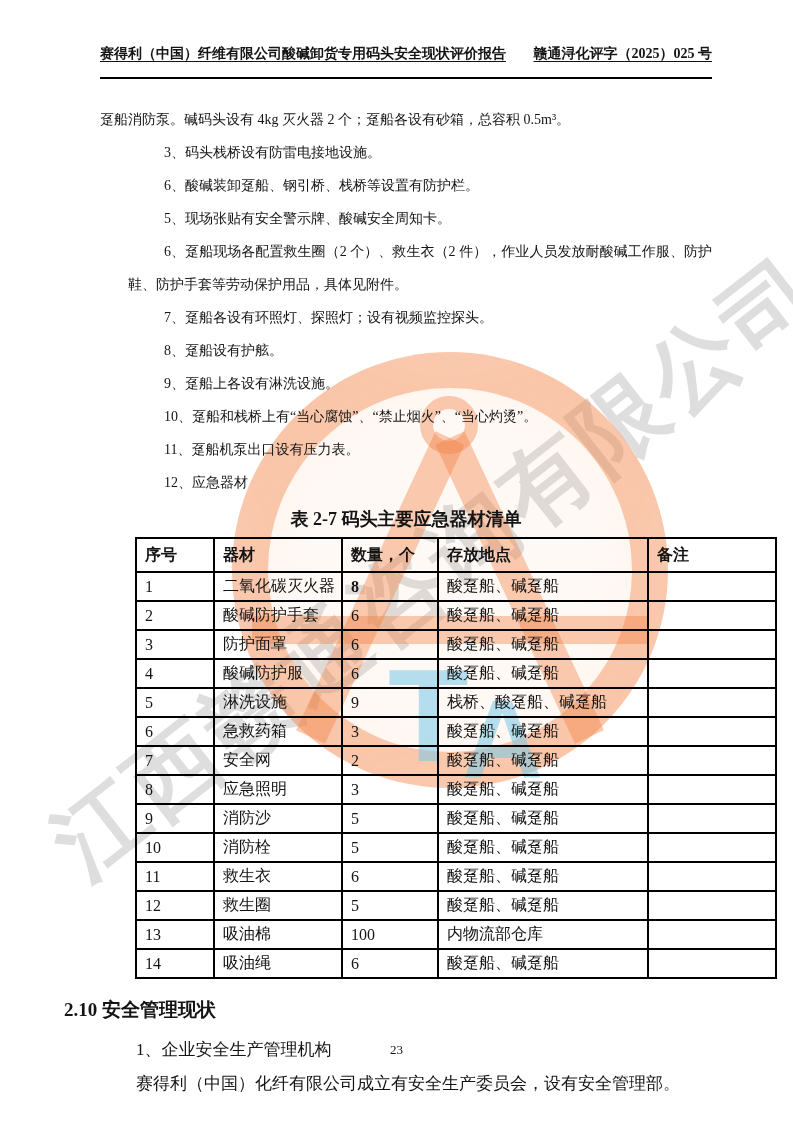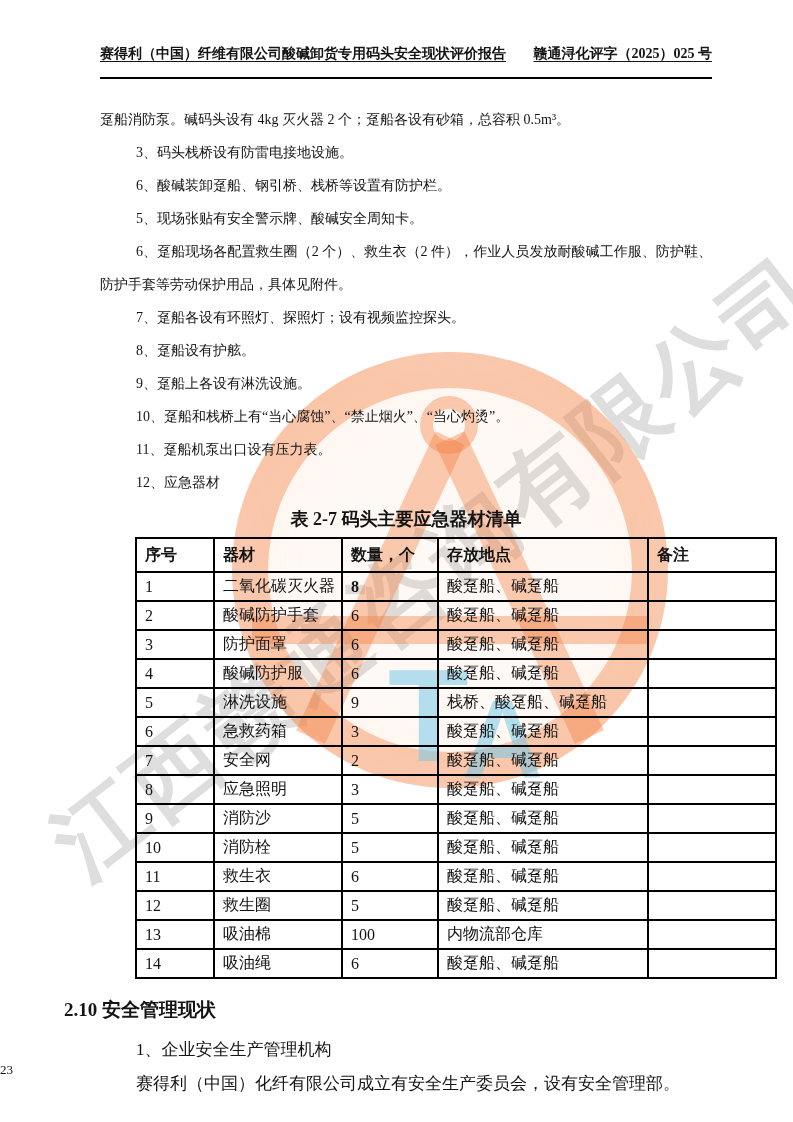--- a/index.html
+++ b/index.html
@@ -32,38 +32,38 @@
   .wm-letter.a{left:462px;top:684px;font-size:112px;}
   
   .content{position:absolute;inset:0;z-index:1;}
   .doc-header{
     margin:45px 81px 0 100px;display:flex;justify-content:space-between;align-items:flex-end;
     border-bottom:2px solid #000;padding-bottom:14px;font-weight:bold;font-size:14px;
   }
   .doc-header span{text-decoration:underline;text-underline-offset:3px;white-space:nowrap;}
   .body{margin:24px 81px 0 100px;font-size:14px;line-height:33px;text-align:justify;}
   .body p{margin:0;}
-  .body p.item{text-indent:36px;}
+  .body p.item{text-indent:36px;margin-left:28px;}
   .table-title{margin:7px 81px 0 100px;text-align:center;font-weight:bold;font-size:18px;line-height:26px;}
   table.equip{
     margin:5px 0 0 135px;width:550px;border-collapse:collapse;table-layout:fixed;
     font-size:16px;
   }
   table.equip th,table.equip td{
     border:2px solid #000;padding:1px 8px;overflow:hidden;white-space:nowrap;
   }
   table.equip th{height:30px;font-weight:bold;text-align:left;}
   table.equip td{height:25px;text-align:left;}
   th.c0{width:60px;} th.c1{width:110px;} th.c2{width:78px;border-radius:10px;}
   th.c3{width:192px;text-align:center;} th.c4{width:110px;text-align:center;}
   tbody tr:first-child td:nth-child(3){font-weight:bold;}
   .section-heading{margin:16px 81px 0 64px;font-size:19px;font-weight:bold;line-height:30px;}
   .after-paras{margin:8px 81px 0 100px;font-size:17px;line-height:34px;}
   .after-paras p{margin:0;text-indent:36px;}
-  .page-num{position:absolute;left:0;bottom:44px;width:100%;font-size:13px;z-index:1;}
+  .page-num{position:absolute;left:0;bottom:64px;width:100%;text-align:center;font-size:13px;z-index:1;}
 </style>
 </head>
 <body>
 
 <div class="page">
 
   <div class="wm wm-text">江西赣通咨询有限公司</div>
   <div class="wm wm-ring"></div>
   <div class="wm wm-leg left"></div>
   <div class="wm wm-leg right"></div>

